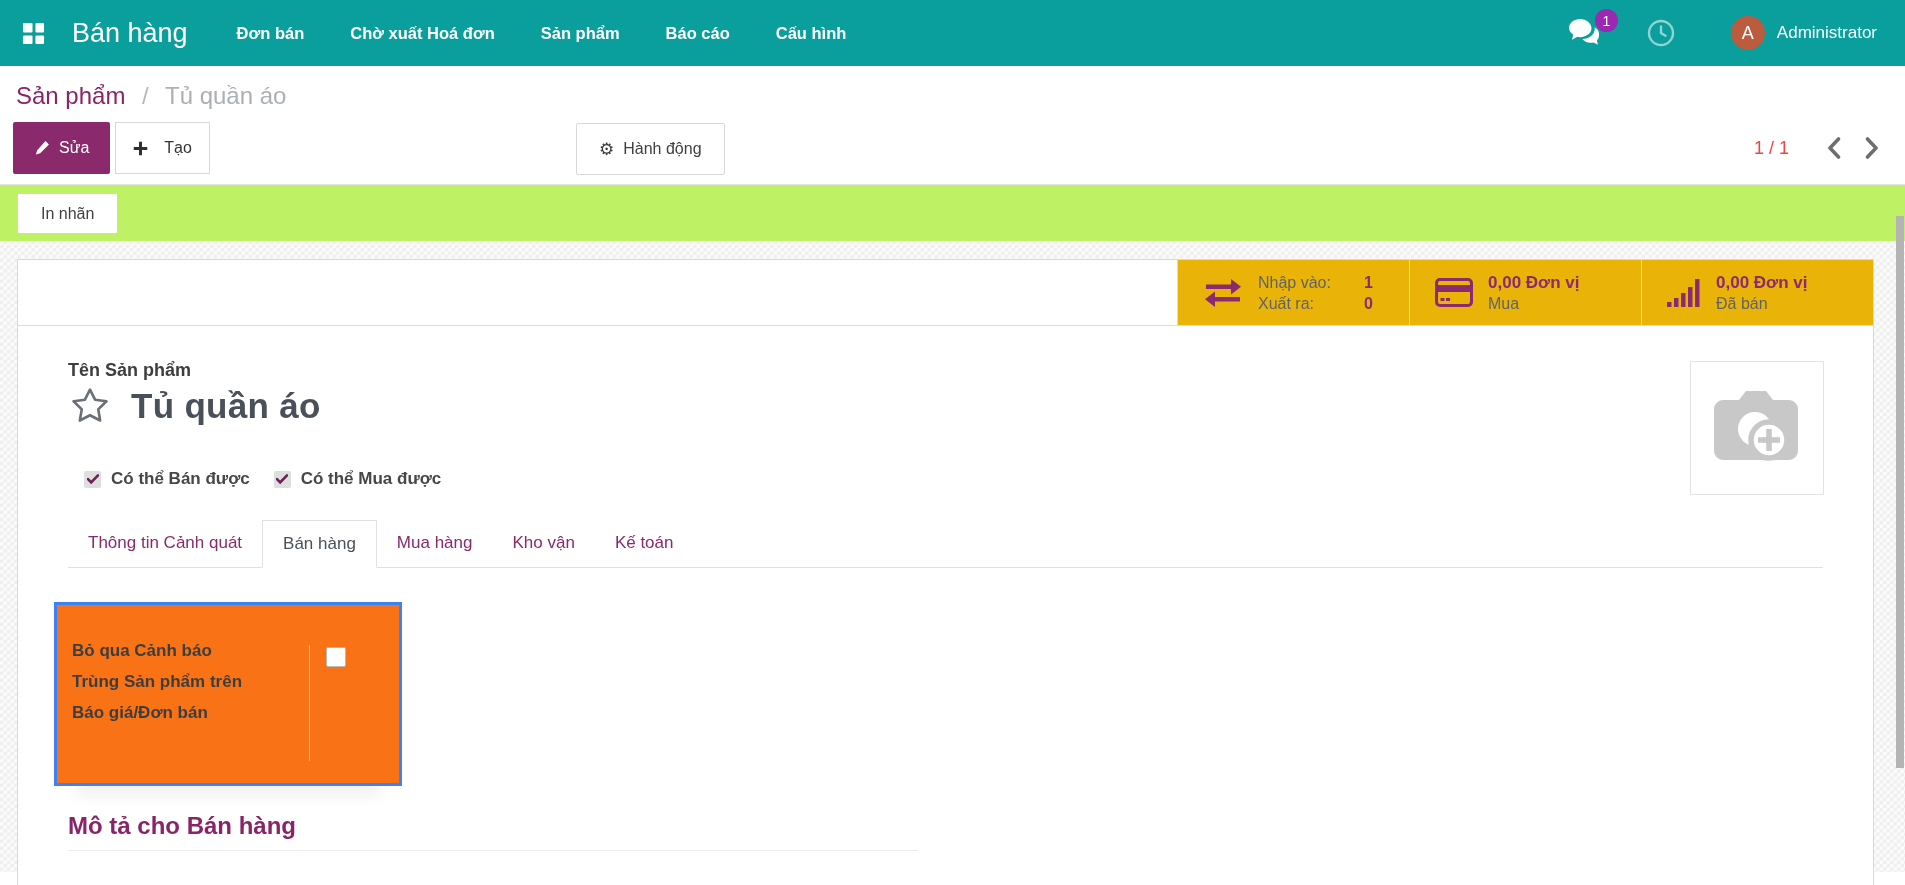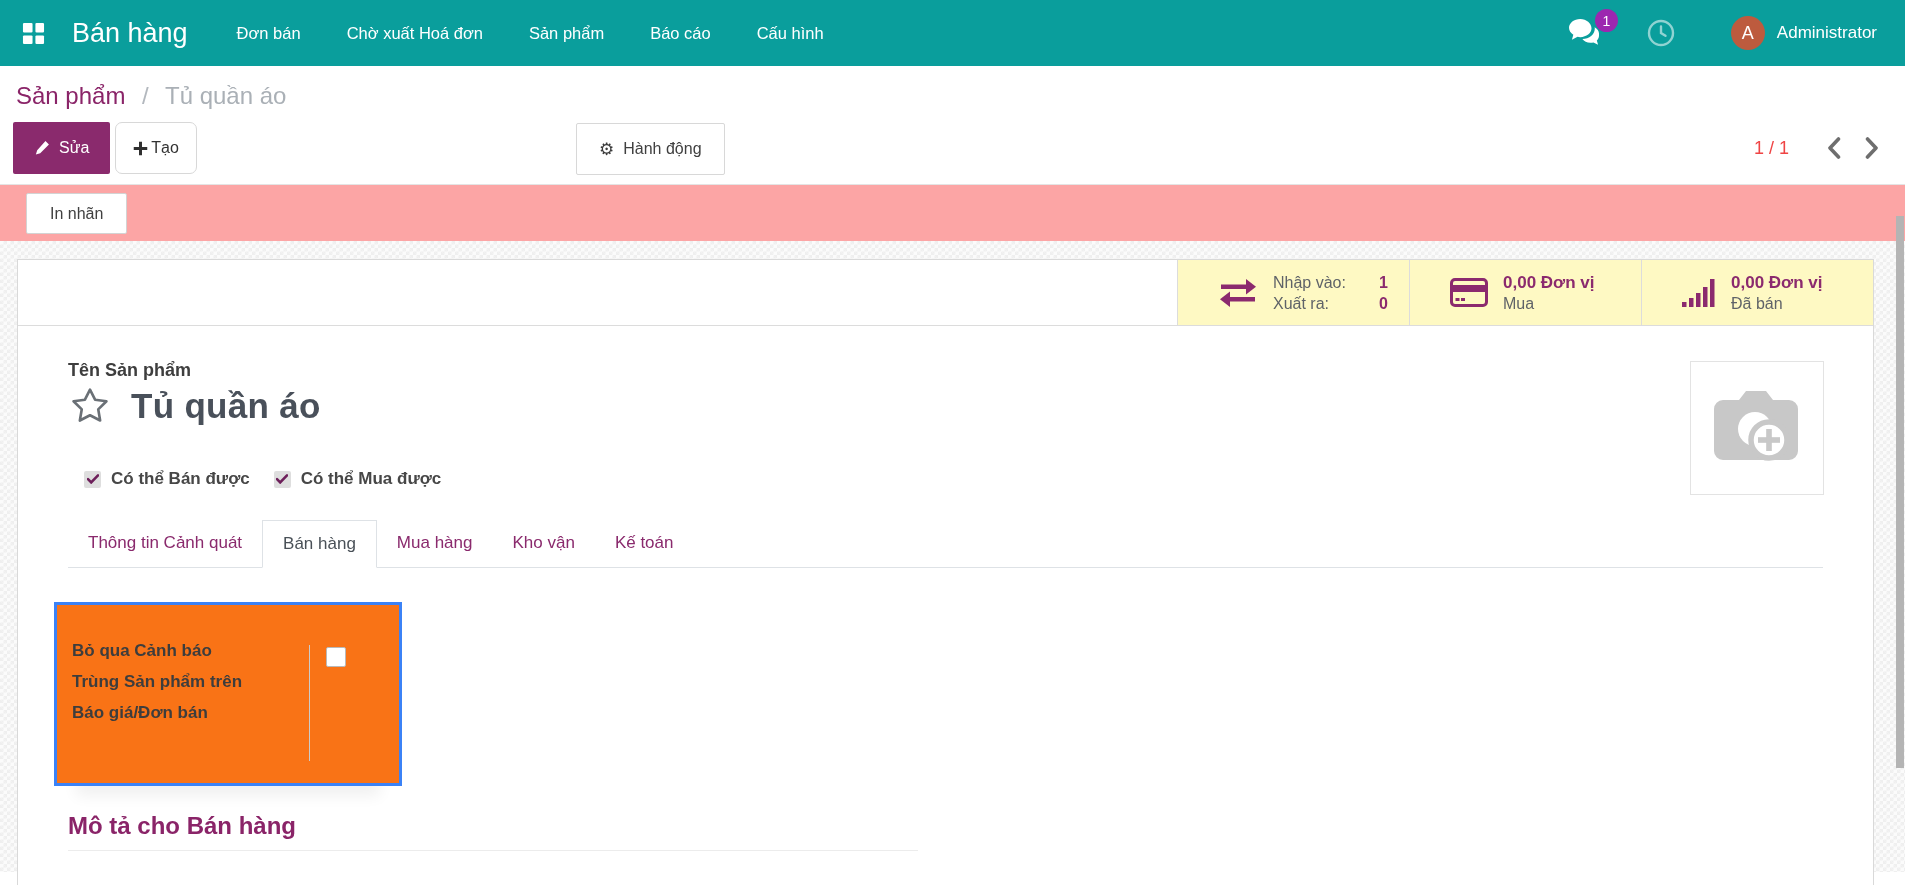--- a/index.html
+++ b/index.html
@@ -3,21 +3,21 @@
 <meta charset="utf-8">
 <style>
   * { margin:0; padding:0; box-sizing:border-box; }
   html,body { width:1905px; height:885px; overflow:hidden; background:#fff;
               font-family:"Liberation Sans","DejaVu Sans",sans-serif; }
 
   
   .navbar { height:66px; background:#0a9e9c; display:flex; align-items:center; padding:0 28px 0 20px; }
   .apps-btn { width:26px; height:26px; display:flex; align-items:center; justify-content:center; cursor:pointer; }
   .brand { color:#fff; font-size:27px; font-weight:500; margin-left:26px; white-space:nowrap; }
-  .nav-menu { display:flex; align-items:center; margin-left:26px; height:49px; }
+  .nav-menu { display:flex; align-items:center; margin-left:26px; height:49px;font-weight:bold; }
   .nav-item { padding:0 23px; color:#fff; font-size:16.5px; line-height:66px; cursor:pointer; white-space:nowrap; }
   .nav-right { margin-left:auto; display:flex; align-items:center; }
   .chat-wrap { position:relative; width:34px; height:30px; cursor:pointer; }
   .badge { position:absolute; top:-9px; right:-17px; width:23px; height:23px; border-radius:50%;
            background:#9c27b0; color:#fff; font-size:14px; display:flex; align-items:center; justify-content:center; }
   .clock-btn { margin-left:46px; width:28px; height:28px; cursor:pointer; }
   .avatar { margin-left:56px; width:34px; height:34px; border-radius:50%; background:#bd5b3e; color:#fff;
             font-size:18px; display:flex; align-items:center; justify-content:center; }
   .user-name { color:#fff; font-size:17px; margin-left:12px; cursor:pointer; }
 
@@ -25,44 +25,44 @@
   .breadcrumb-row { padding:16px 16px 12px; font-size:24px; background:#fff; }
   .bc-parent { color:#8a2468; cursor:pointer; }
   .bc-sep { color:#b3b8be; margin:0 10px; }
   .bc-current { color:#aab0b6; }
 
   
   .ctrl-row { position:relative; display:flex; align-items:center; padding-left:13px; height:52px; background:#fff; }
   .btn { display:inline-flex; align-items:center; justify-content:center; height:52px; font-size:16px;
          cursor:pointer; font-family:inherit; }
   .btn-edit { background:#8a2a6d; color:#fff; padding:0 21px; gap:9px; border:none; border-radius:2px; }
-  .btn-create { background:#fff; border:1px solid #d8d8d8; color:#333; padding:0 17px; gap:3px; margin-left:5px; border-radius:7px; }
+  .btn-create { background:#fff; border:1px solid #d8d8d8; color:#333; padding:0 17px; gap:16px; margin-left:5px; border-radius:0; }
   .btn-action { position:absolute; left:576px; top:1px; background:#fff; border:1px solid #d8d8d8; color:#404040;
                 padding:0 22px; gap:9px; border-radius:2px; }
   .gear-glyph { font-family:"DejaVu Sans",sans-serif; font-size:17px; color:#3c3c3c; }
   .pager { margin-left:auto; display:flex; align-items:center; margin-right:14px; }
   .pager-text { font-size:18px; color:#ef4444; margin-right:26px; }
   .pg-btn { width:38px; height:38px; display:flex; align-items:center; justify-content:center;
             background:none; border:none; cursor:pointer; }
 
   .rule { border-top:1px solid #e4e4e4; margin-top:10px; }
-  .print-row { background:#fca5a5; padding:8px 0 7px 26px; }
+  .print-row { background:#bef264; padding:8px 0 7px 17px; }
   .btn-print { height:41px; background:#fff; border:1px solid #d3d3d3; color:#404040; padding:0 23px; border-radius:2px; }
 
   
   .content { position:relative; height:631px; padding-top:18px; background-color:#fbfbfb;
     background-image:
       linear-gradient(45deg,#efefef 25%,transparent 25%,transparent 75%,#efefef 75%),
       linear-gradient(45deg,#efefef 25%,transparent 25%,transparent 75%,#efefef 75%);
     background-size:7px 7px; background-position:0 0,3.5px 3.5px; }
   .sheet { position:relative; margin-left:17px; width:1857px; height:640px; background:#fff; border:1px solid #d9d9d9; }
 
   .stat-row { display:flex; justify-content:flex-end; border-bottom:1px solid #dcdcdc; height:66px; background:#fff; }
-  .stat-btn { width:232px; border-left:1px solid #dcdcdc; display:flex; align-items:center; padding-left:40px;
-              gap:15px; background:#fef9c3; cursor:pointer; }
+  .stat-btn { width:232px; border-left:1px solid #dcdcdc; display:flex; align-items:center; padding-left:25px;
+              gap:15px; background:#eab308; cursor:pointer; }
   .stat-rows { font-size:16px; line-height:21px; }
   .srow { display:flex; }
   .slabel { color:#5f6368; width:90px; }
   .sval { color:#8b2a6e; font-weight:bold; margin-left:16px; }
   .stat-main { color:#8b2a6e; font-weight:bold; font-size:17px; line-height:21px; }
   .stat-sub { color:#5f6368; font-size:16px; line-height:21px; }
 
   .sheet-body { padding:34px 50px 0; }
   .field-label { font-size:18px; font-weight:bold; color:#3e3e3e; }
   .title-row { display:flex; align-items:center; gap:19px; margin-top:4px; }

